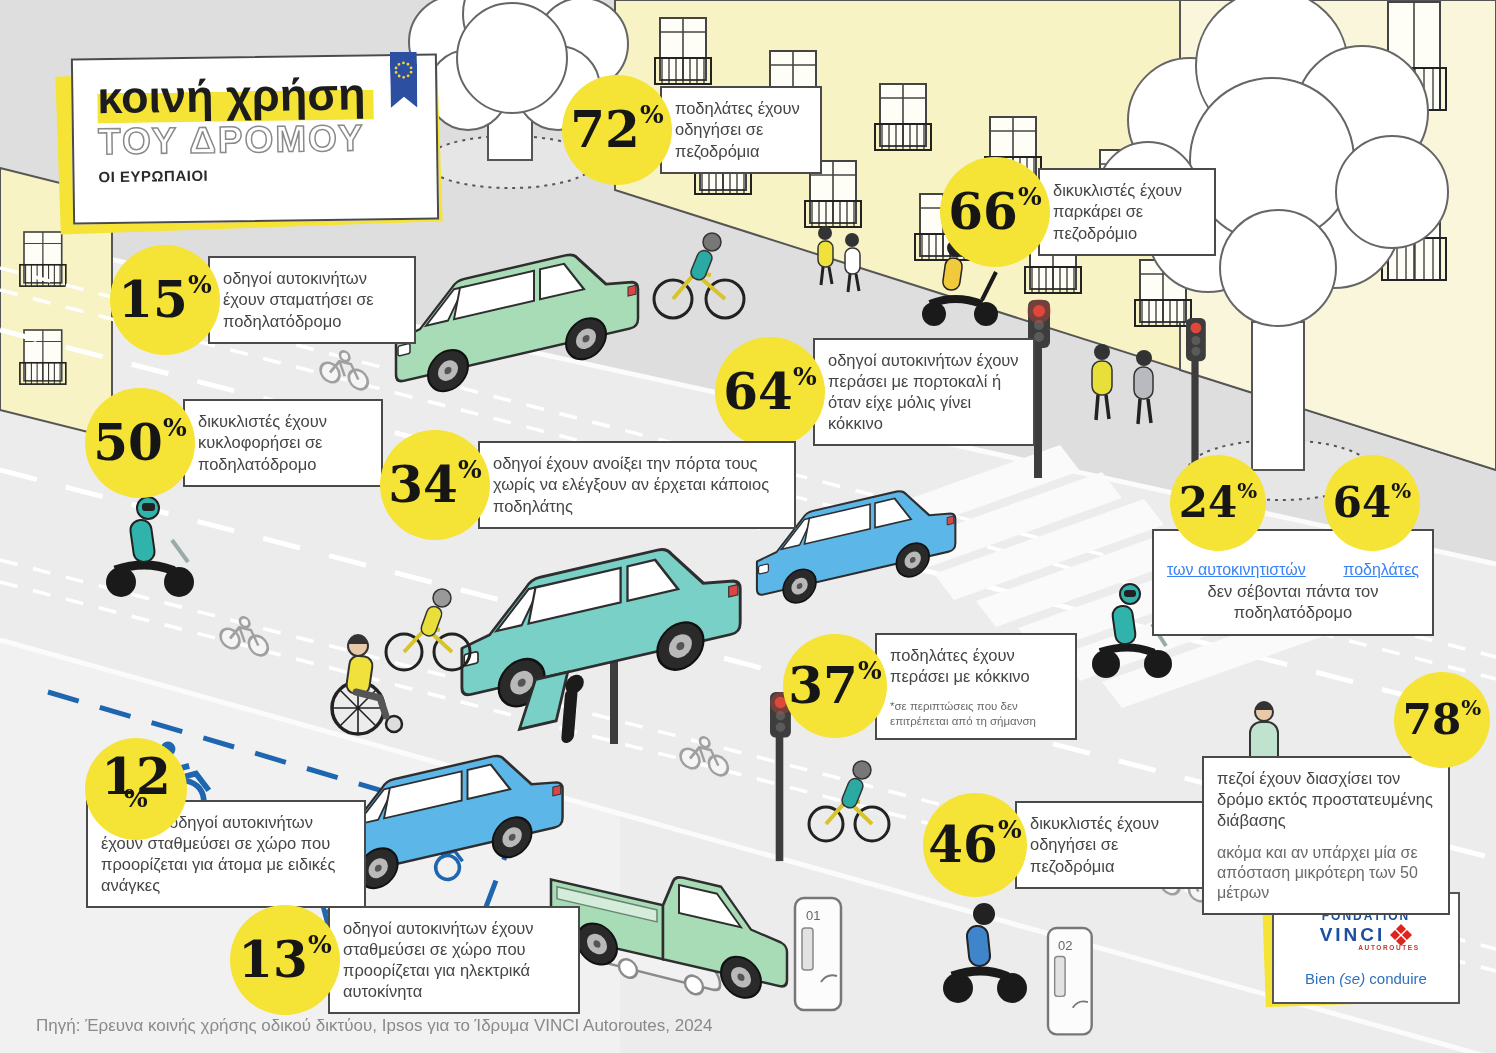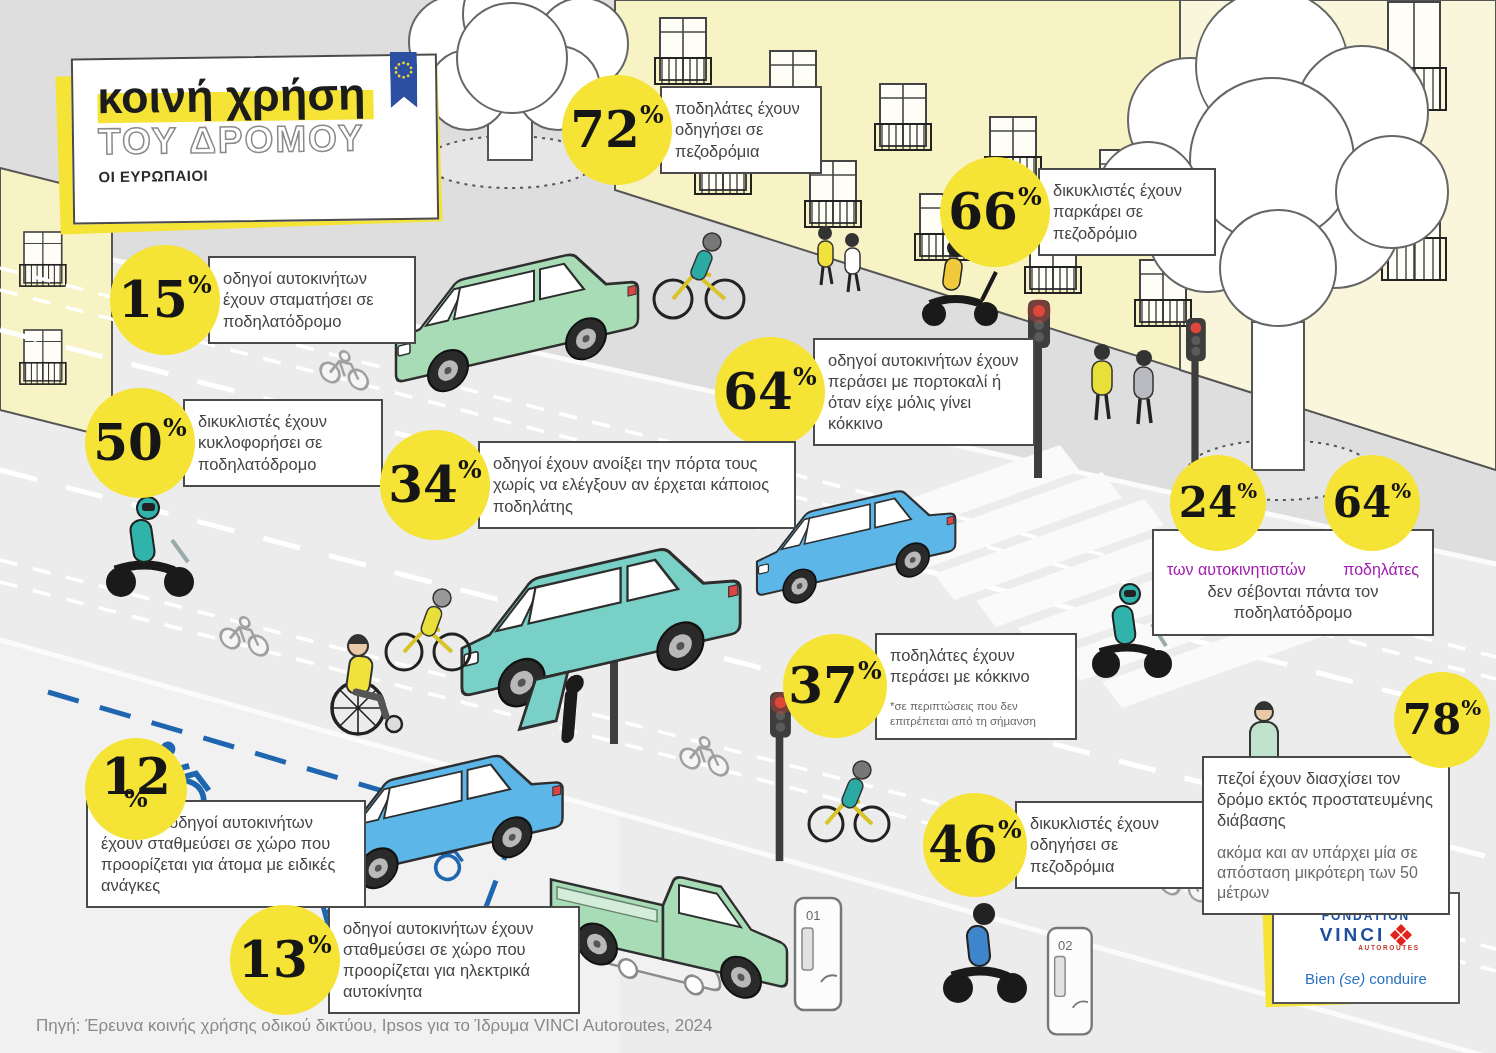--- a/index.html
+++ b/index.html
@@ -30,21 +30,21 @@
 
   
   .callout.tr{display:block;}
   .callout.tr .bubble{position:absolute;right:-28px;top:0;}
   .callout.tr .box{margin-top:84px;width:218px;}
 
   
   .callout.dual{display:block;width:282px;}
   .dual-bubbles{display:flex;gap:58px;padding-left:18px;position:relative;z-index:2;}
   .dual-box{margin-top:-22px;padding-top:30px;}
-  .dual-labels{display:flex;justify-content:space-between;font-size:16px;color:#a21caf;}
+  .dual-labels{display:flex;justify-content:space-between;font-size:16px;color:#3b82f6;text-decoration:underline;}
   .dual-labels .dr{text-align:left;}
   .dual-shared{text-align:center;font-size:16.5px;color:#454545;line-height:1.3;margin-top:2px;}
 
   
   .title-shadow{position:absolute;left:58px;top:70px;width:382px;height:158px;
                 background:#f5e335;transform:rotate(-2deg);z-index:3;}
   .title-card{position:absolute;left:72px;top:56px;width:366px;height:166px;background:#fff;
               border:2px solid #4a4a4a;z-index:4;transform:rotate(-0.8deg);padding:14px 0 0 24px;box-sizing:border-box;}
   .t1{font-size:45px;font-weight:bold;color:#1c1c1c;line-height:1.05;}
   .t1 span{background:linear-gradient(transparent 42%, #f5e335 42%);padding-right:8px;}

